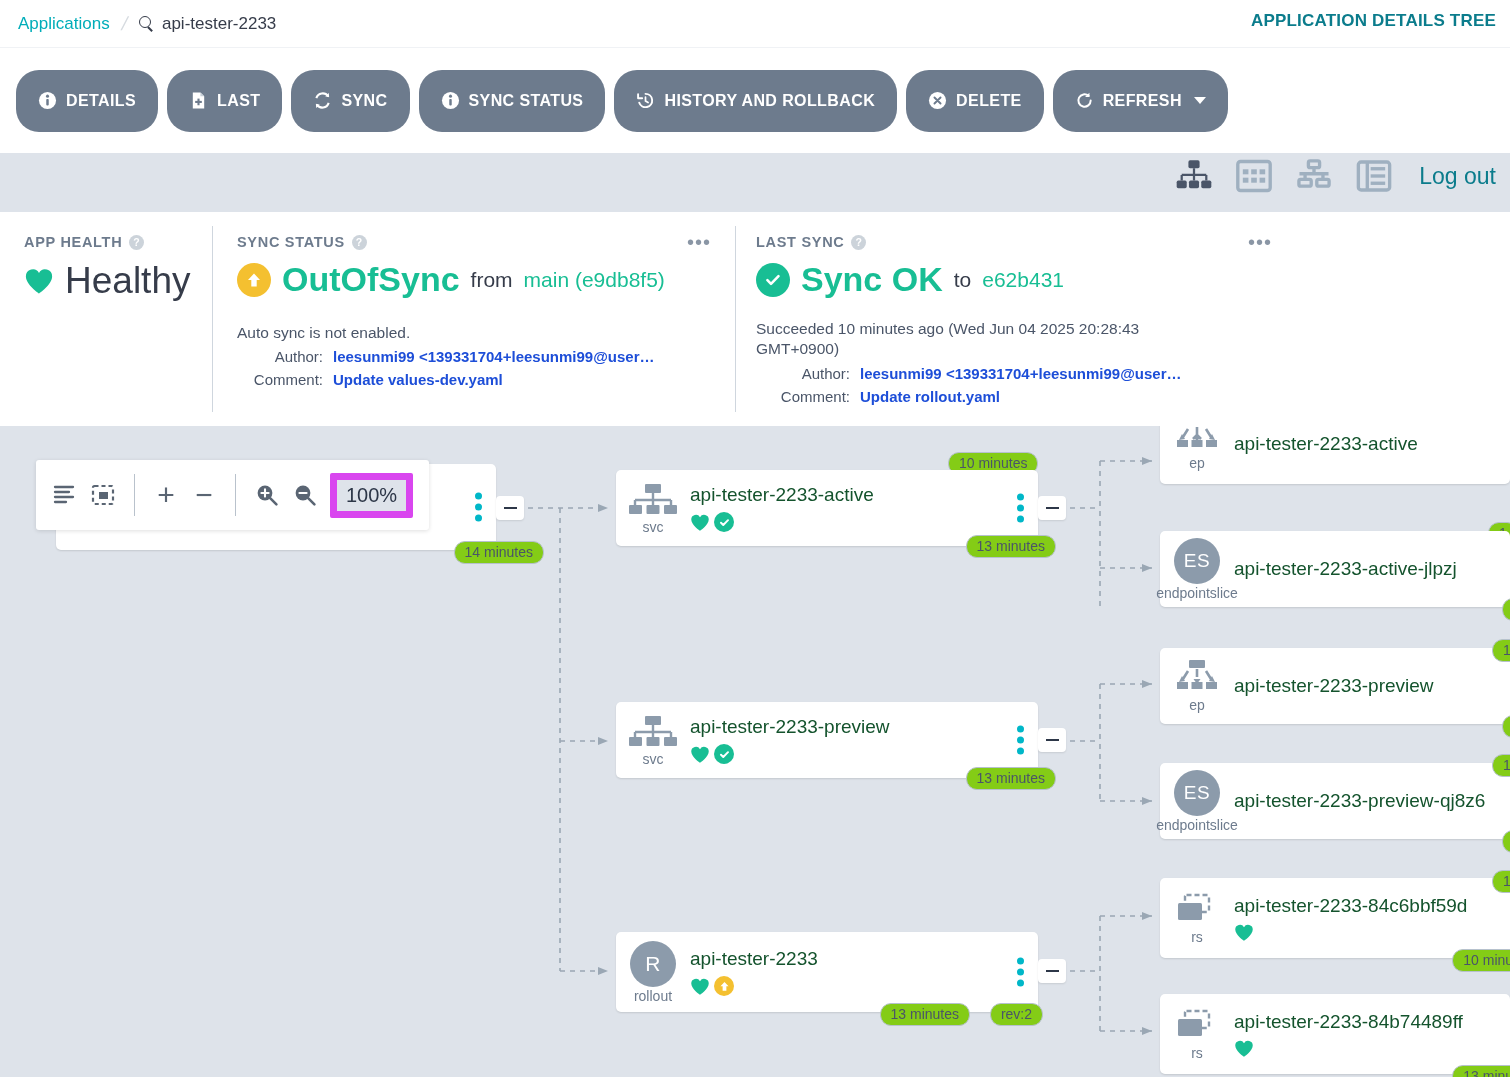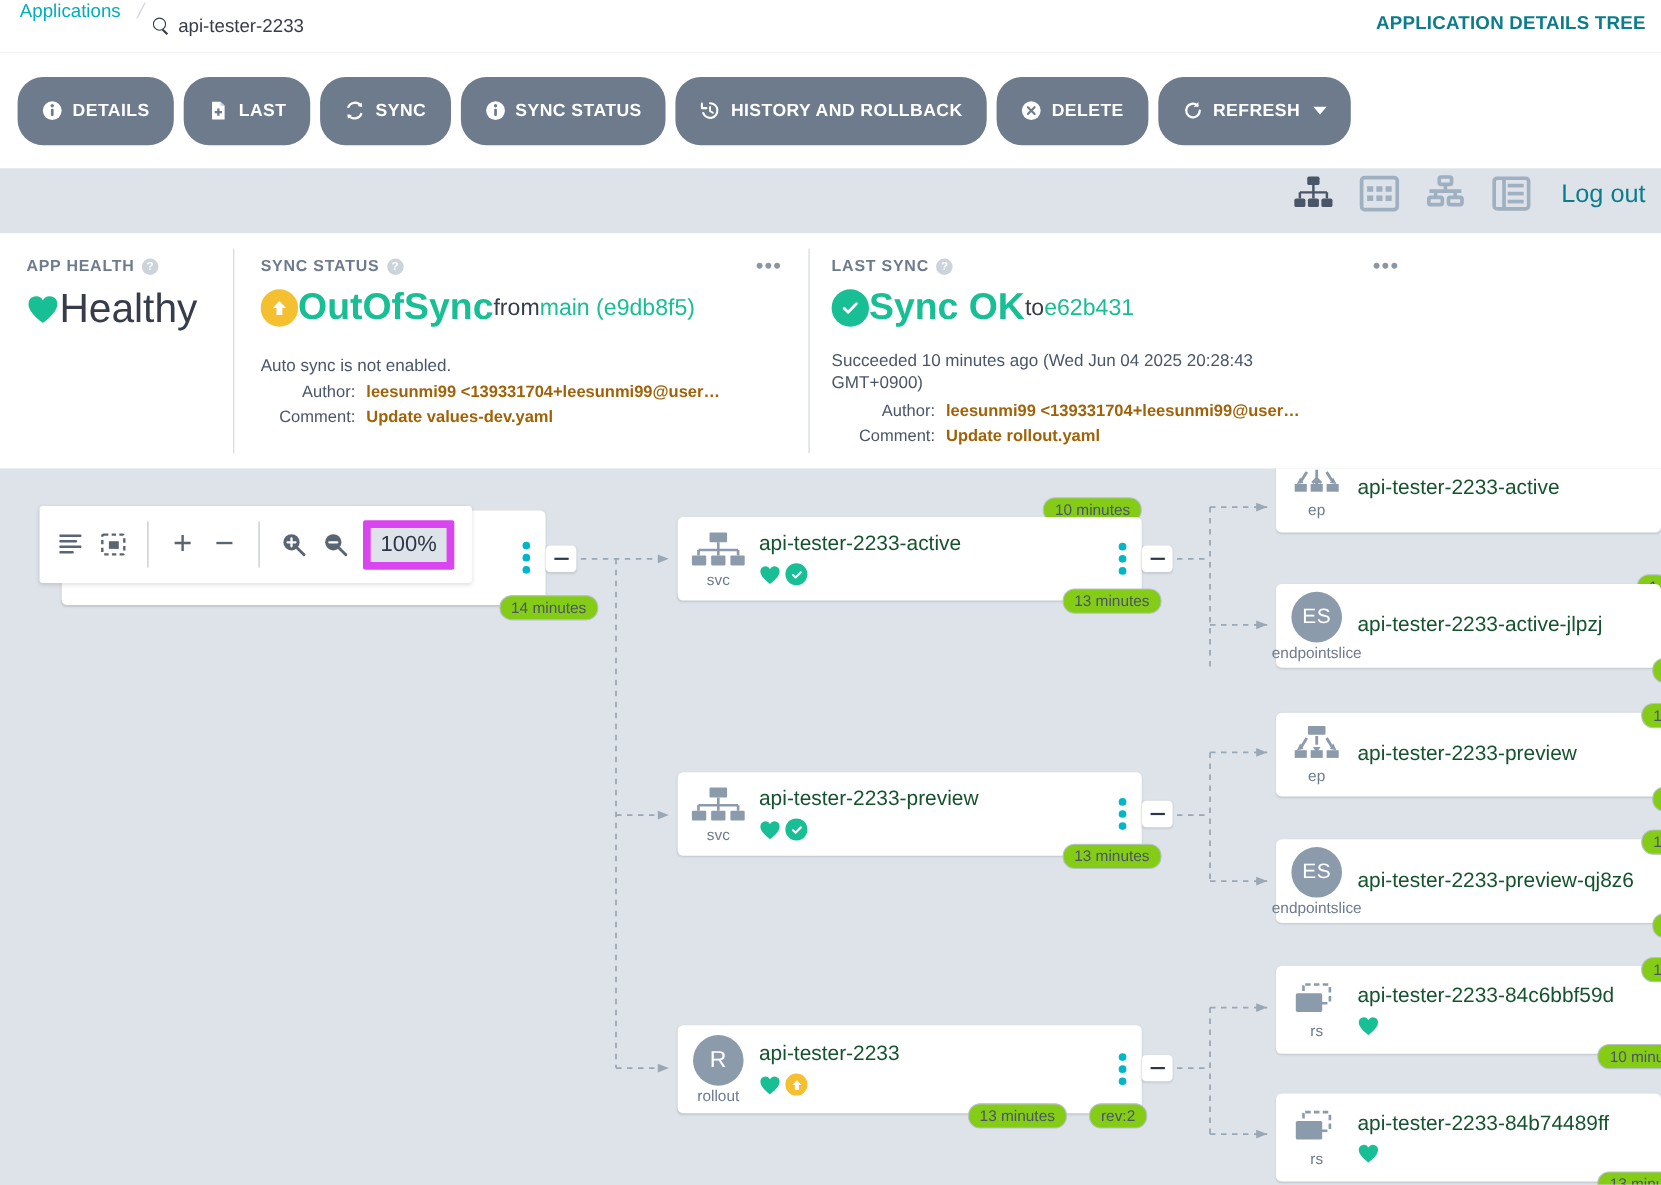--- a/index.html
+++ b/index.html
@@ -7,21 +7,21 @@
     width: 1510px; height: 1077px;
     font-family: "Liberation Sans", sans-serif;
     background: #dee3ea;
     overflow: hidden;
   }
   .page { position: relative; width: 1510px; height: 1077px; }
 
   
   .breadcrumb-bar {
     position: absolute; top: 0; left: 0; width: 1510px; height: 48px;
-    background: #fff; display: flex; padding-left: 18px;
+    background: #fff; display: flex; align-items: center; padding-left: 18px;
     border-bottom: 1px solid #f0f2f5;
   }
   .crumb-link { color: #00adb9; font-size: 17px; cursor: pointer; }
   .crumb-sep { color: #d6dbe0; margin: 0 12px; font-size: 19px; transform: skewX(-14deg); }
   .crumb-search { display: flex; align-items: center; gap: 8px; }
   .crumb-current { color: #363c4a; font-size: 17px; }
   .magnifier { width: 15px; height: 15px; position: relative; display: inline-block; }
   .magnifier::before {
     content: ""; position: absolute; left: 0; top: 0;
     width: 10px; height: 10px; border: 1.8px solid #363c4a; border-radius: 50%;
@@ -77,40 +77,40 @@
   }
   .qmark {
     width: 15px; height: 15px; border-radius: 50%; background: #ccd3da; color: #fff;
     font-size: 10.5px; font-weight: bold; display: inline-flex;
     align-items: center; justify-content: center; cursor: pointer;
   }
   .dots3 {
     position: absolute; right: 24px; top: 26px; color: #8a96a5;
     font-size: 20px; letter-spacing: 1px; line-height: 8px; cursor: pointer;
   }
-  .big-row { display: flex; align-items: center; margin-top: 10px; }
+  .big-row { display: flex; align-items: center; gap: 11px; margin-top: 10px; }
   .heart {
     width: 30px; height: 28px; flex: 0 0 30px; display: block;
   }
   .big-health { font-size: 37px; color: #363c4a; font-weight: normal; }
   .arrow-up-badge {
     width: 34px; height: 34px; flex: 0 0 34px; border-radius: 50%; background: #f4c030;
     display: flex; align-items: center; justify-content: center;
   }
   .check-badge {
     width: 34px; height: 34px; flex: 0 0 34px; border-radius: 50%; background: #18be94;
     display: flex; align-items: center; justify-content: center;
   }
   .big-sync { font-size: 34px; color: #18be94; font-weight: bold; }
   .from-word { font-size: 21px; color: #363c4a; }
   .rev-link { font-size: 21px; color: #18be94; cursor: pointer; }
   .sub-note { margin-top: 25px; font-size: 15.5px; color: #4a5568; }
   .kv { margin-top: 6px; font-size: 15px; display: flex; }
   .kv-k { color: #4a5568; text-align: right; width: 86px; flex: 0 0 86px; }
-  .kv-v { color: #a16207; font-weight: bold; margin-left: 10px; white-space: nowrap; }
+  .kv-v { color: #1d4ed8; font-weight: bold; margin-left: 10px; white-space: nowrap; }
   .p-last .kv-k { width: 94px; flex: 0 0 94px; }
   .succ-line { margin-top: 20px; font-size: 15.5px; color: #4a5568; width: 430px; line-height: 1.3; }
 
   
   .canvas {
     position: absolute; top: 426px; left: 0; width: 1510px; height: 651px;
     background: #dee3ea; overflow: hidden;
   }
   .edges { position: absolute; inset: 0; width: 1510px; height: 651px; }
 

